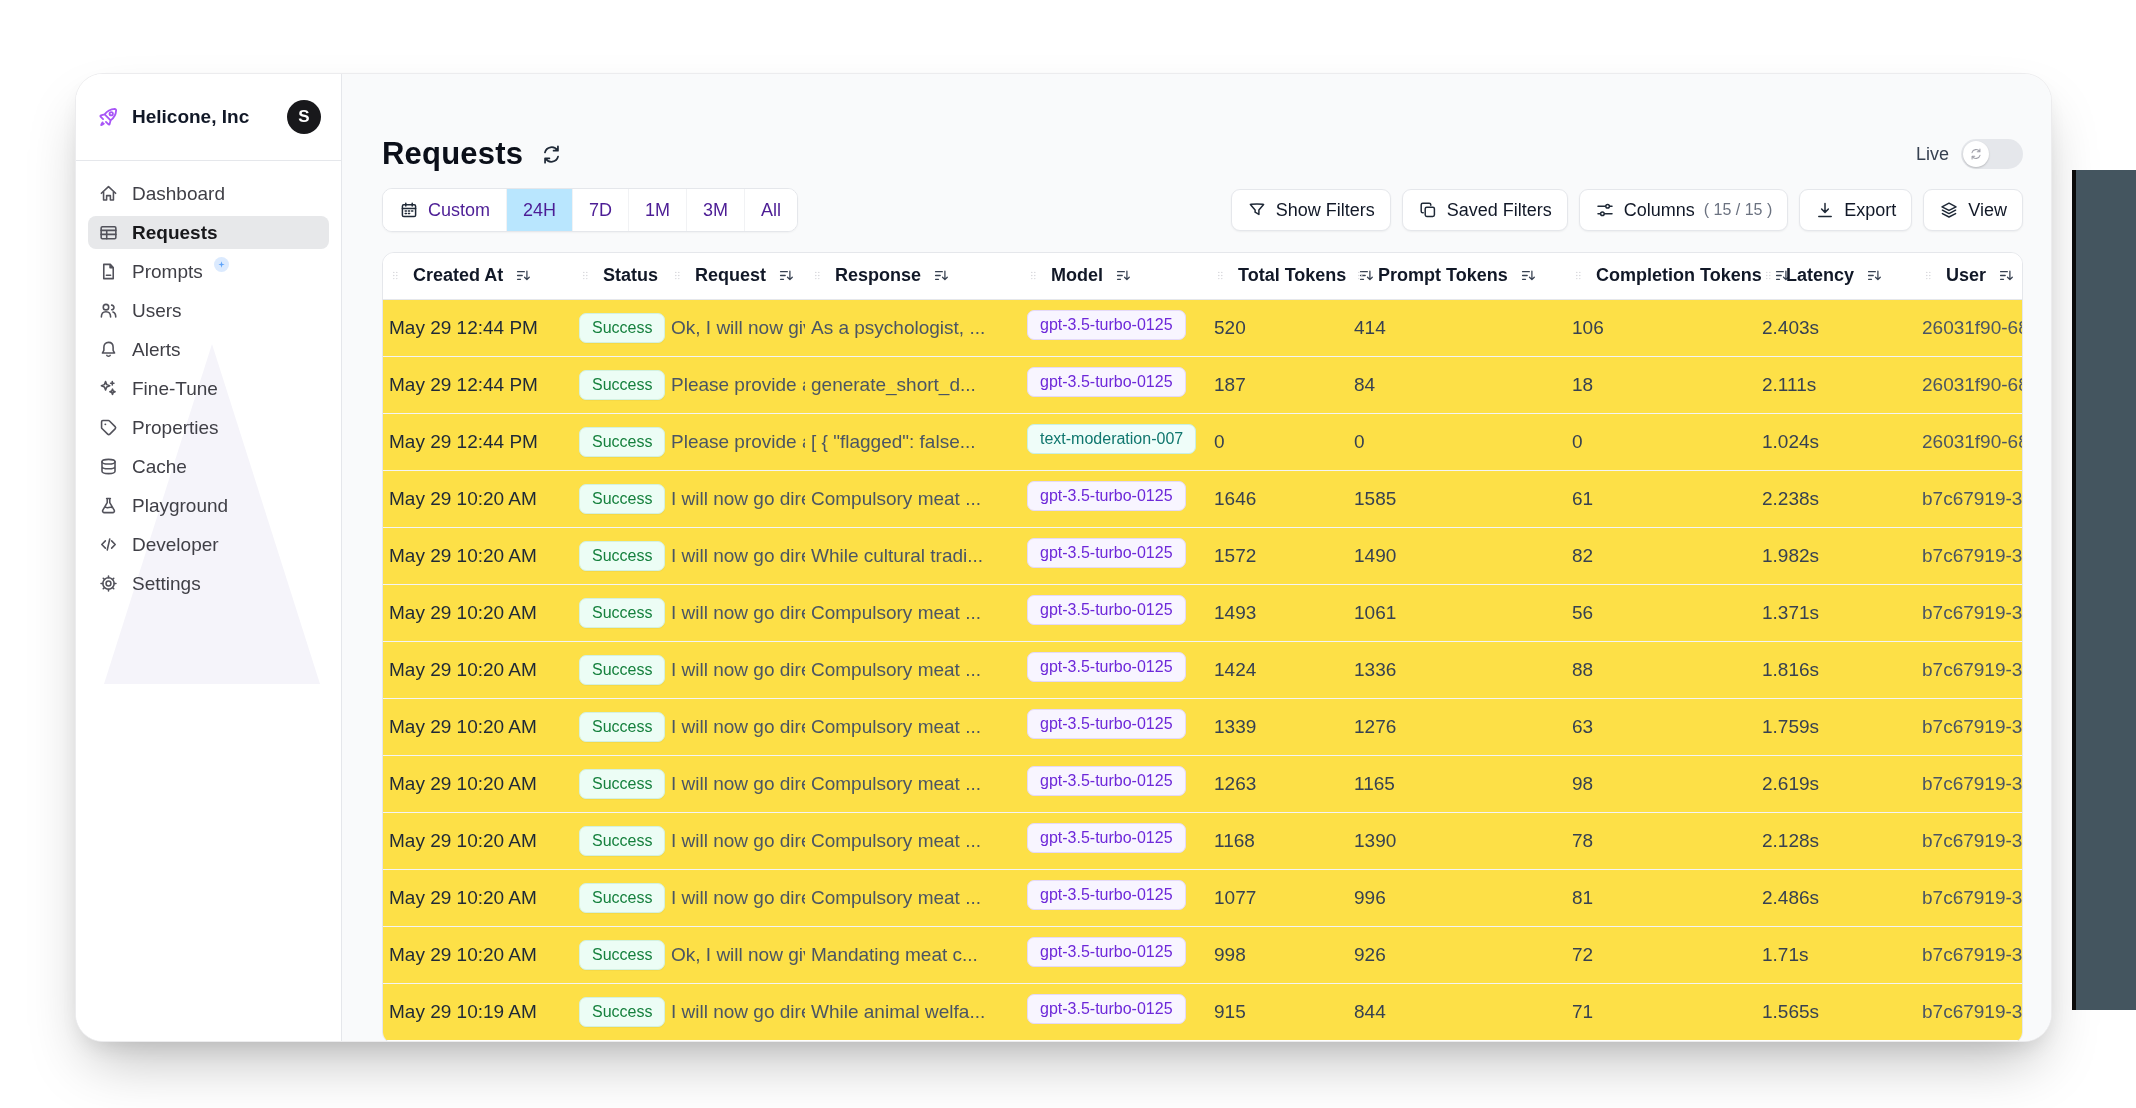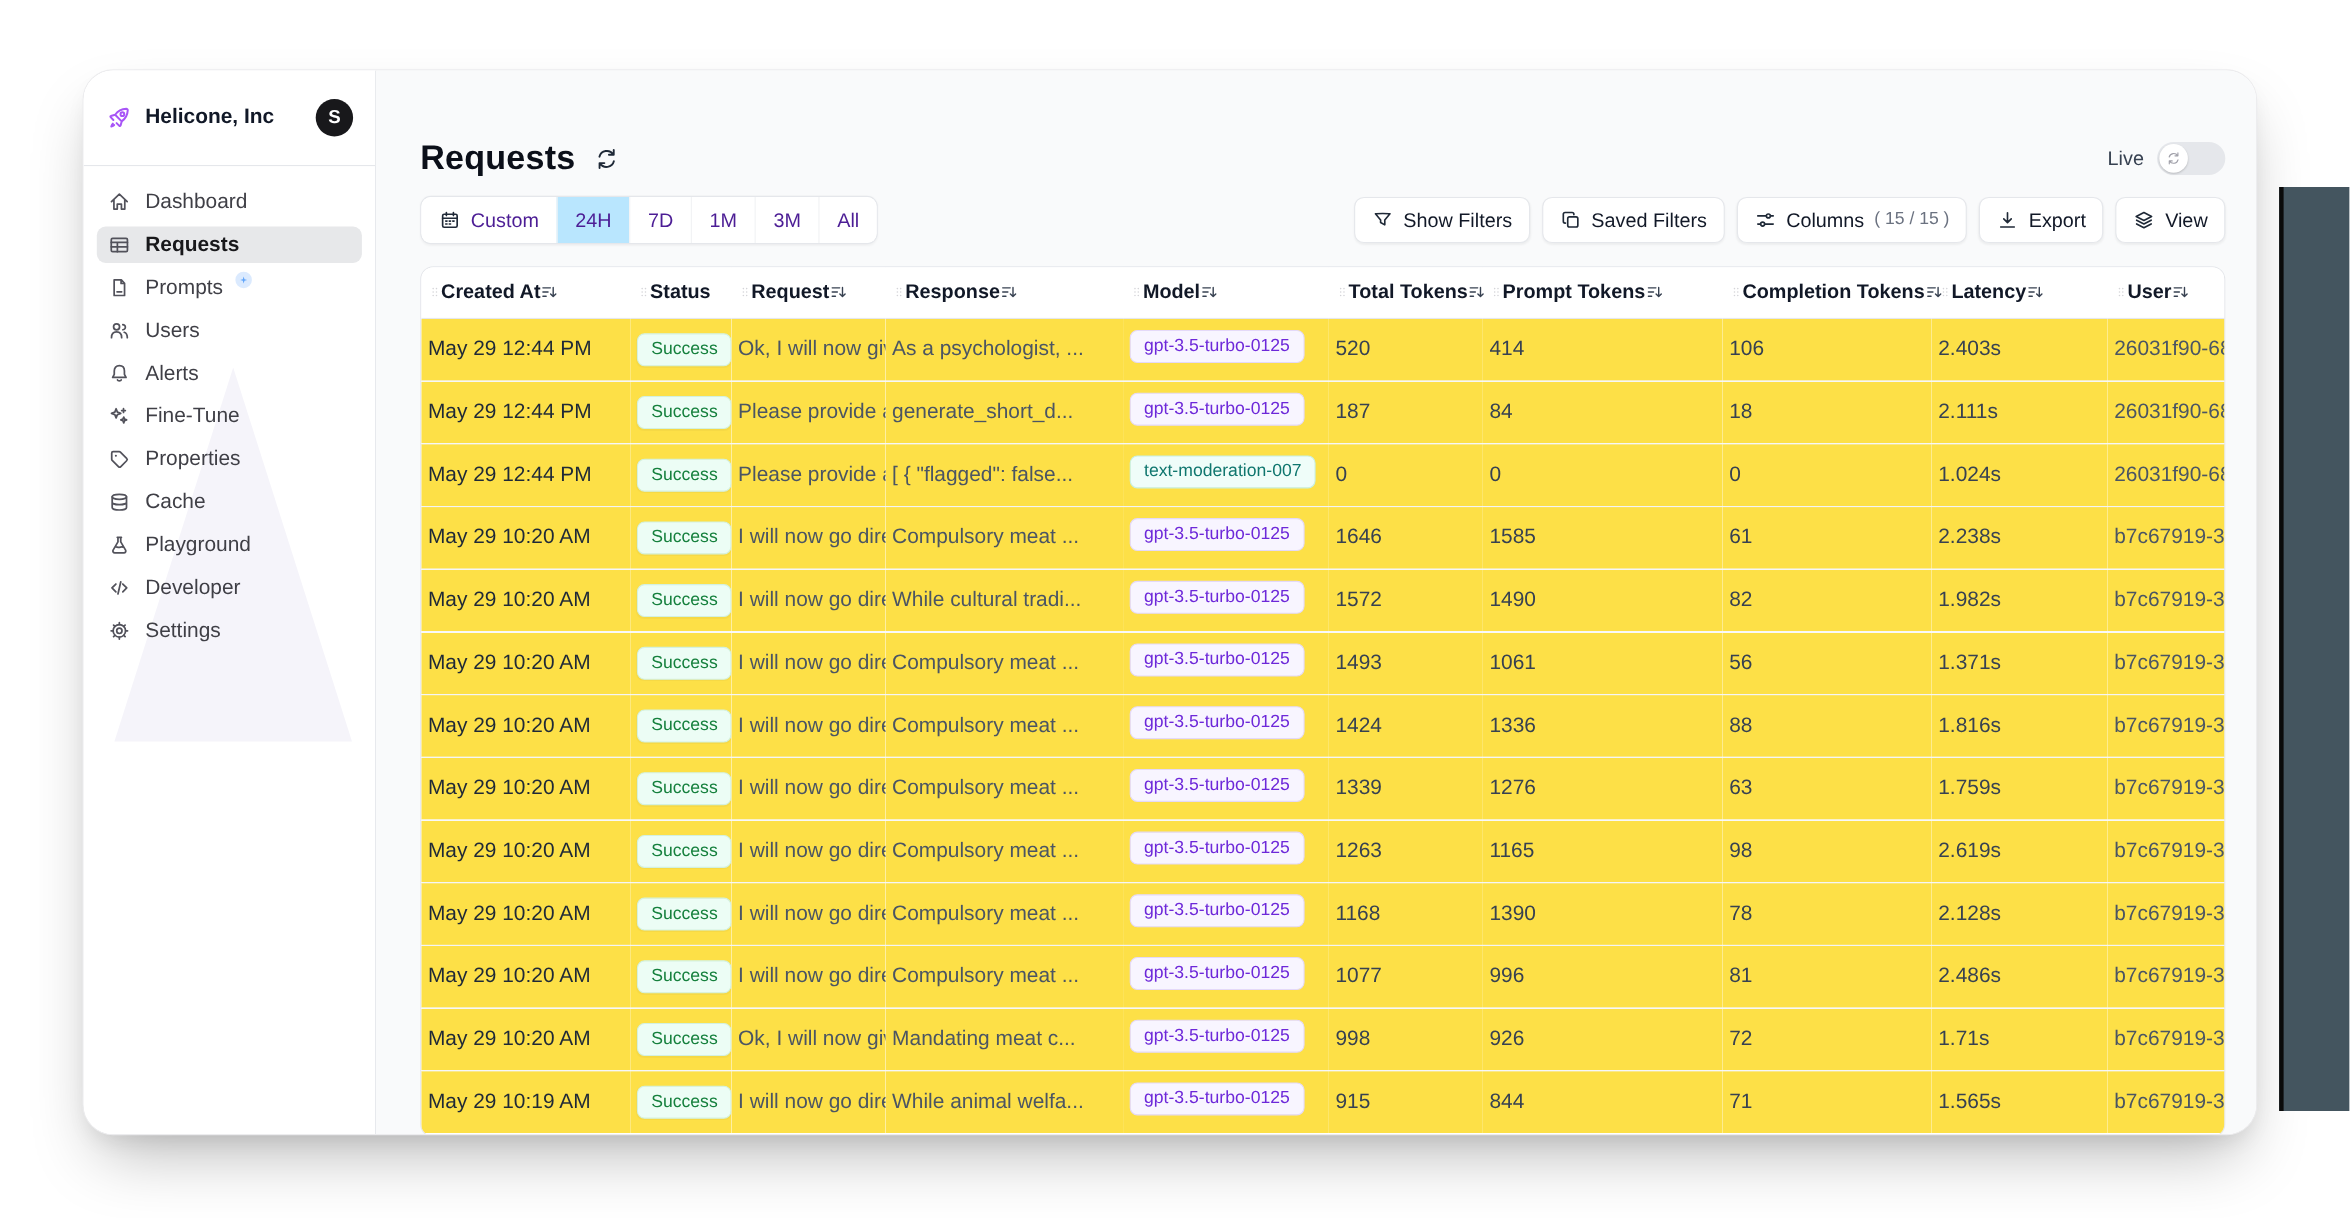--- a/index.html
+++ b/index.html
@@ -12,21 +12,21 @@
   .stage { position:absolute; inset:0; }
 
   
   .dark-strip {
     position:absolute; right:0; top:170px; width:64px; height:840px;
     background:#44555f; border-left:4px solid #0a0a0a;
   }
 
   
   .app-card {
-    position:absolute; left:75px; top:63px; width:1977px; height:969px;
+    position:absolute; left:75px; top:73px; width:1977px; height:969px;
     background:#ffffff; border:1px solid #ececee; border-radius:28px;
     box-shadow:0 30px 60px -15px rgba(0,0,0,.28), 0 10px 22px -8px rgba(0,0,0,.10);
     display:flex; overflow:hidden;
   }
 
   
   .sidebar { width:266px; flex-shrink:0; background:#ffffff; border-right:1px solid #e5e7eb; position:relative; }
   .watermark {
     position:absolute; left:28px; top:270px; width:0; height:0; z-index:0;
     border-left:108px solid transparent; border-right:108px solid transparent;
@@ -105,21 +105,21 @@
 
   
   .table-card {
     margin-top:20px; background:#fff; border:1px solid #e5e7eb; border-radius:12px;
     overflow:hidden; height:792px;
   }
   table { border-collapse:collapse; table-layout:fixed; width:1642px; }
   col.c1{width:190px} col.c2{width:92px} col.c3{width:140px} col.c4{width:216px} col.c5{width:187px}
   col.c6{width:140px} col.c7{width:218px} col.c8{width:190px} col.c9{width:160px} col.c10{width:109px}
   thead th { height:46px; border-bottom:1px solid #e5e7eb; background:#fff; padding:0 6px; text-align:left; }
-  .th-inner { display:flex; align-items:center; gap:0; font-size:18px; font-weight:700; color:#111827; white-space:nowrap; }
+  .th-inner { display:flex; align-items:center; gap:12px; font-size:18px; font-weight:700; color:#111827; white-space:nowrap; }
   .grip { color:#d4d4d8; display:flex; cursor:grab; }
   .grip svg { width:12px; height:15px; }
   .sort { color:#374151; display:flex; cursor:pointer; }
   .sort svg { width:17px; height:17px; }
   tbody tr { border-top:1px solid #f3f4f6; background:#fde047; }
   tbody tr:first-child { border-top:none; }
   td { height:57px; padding:0 8px 0 6px; font-size:19px; color:#374151; white-space:nowrap; overflow:hidden; }
   td.c-date { color:#1f2937; }
   td.c-txt { color:#4b5563; }
   td.c-num { color:#374151; }

